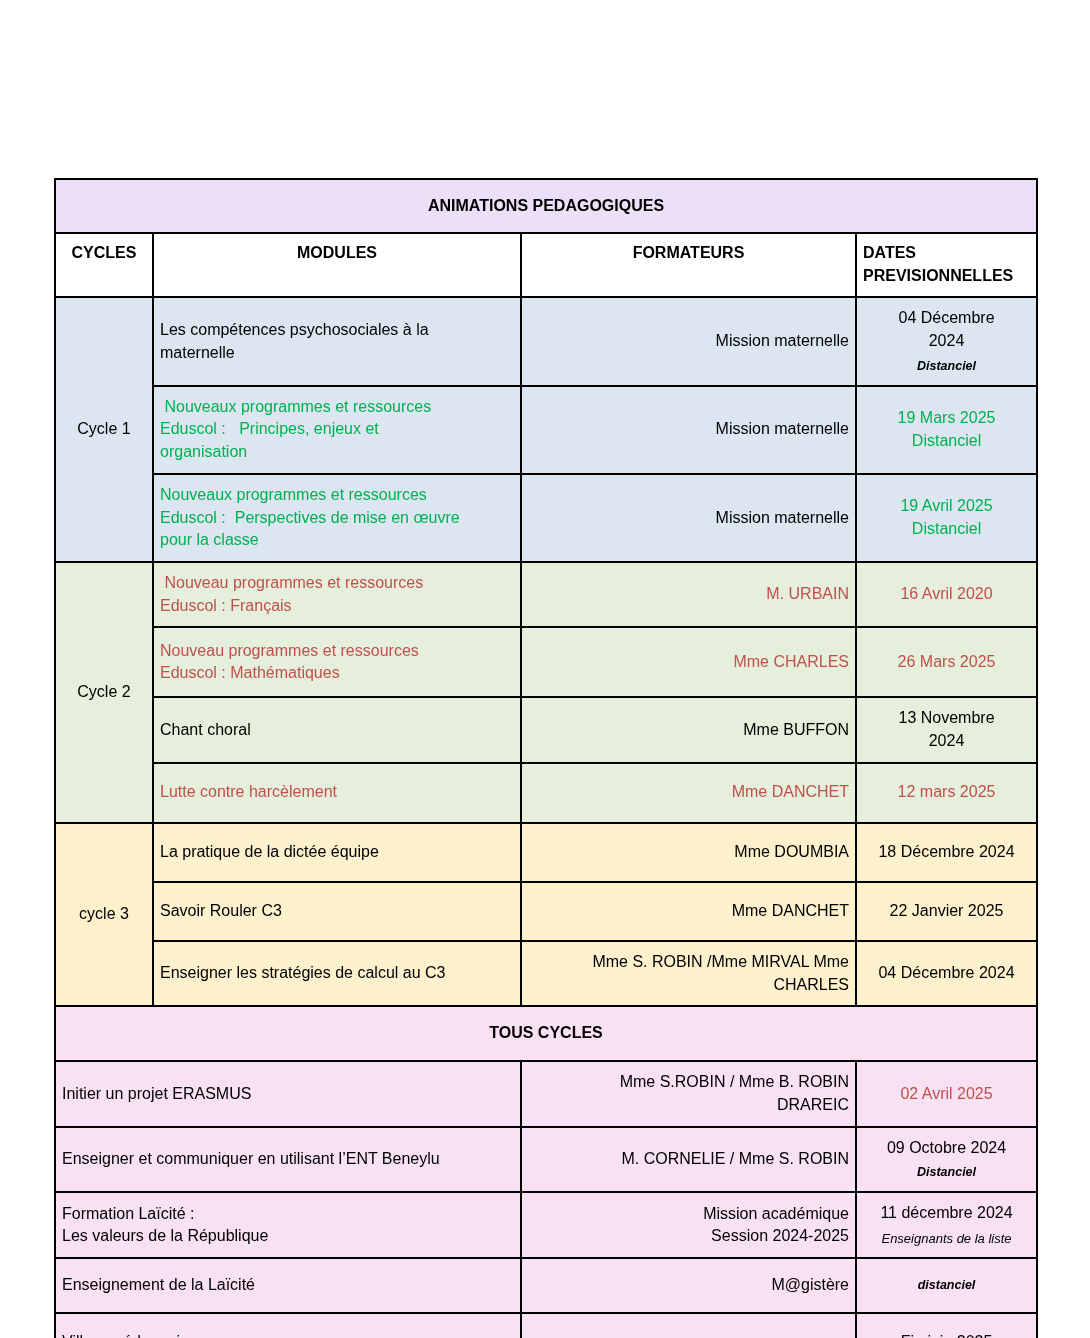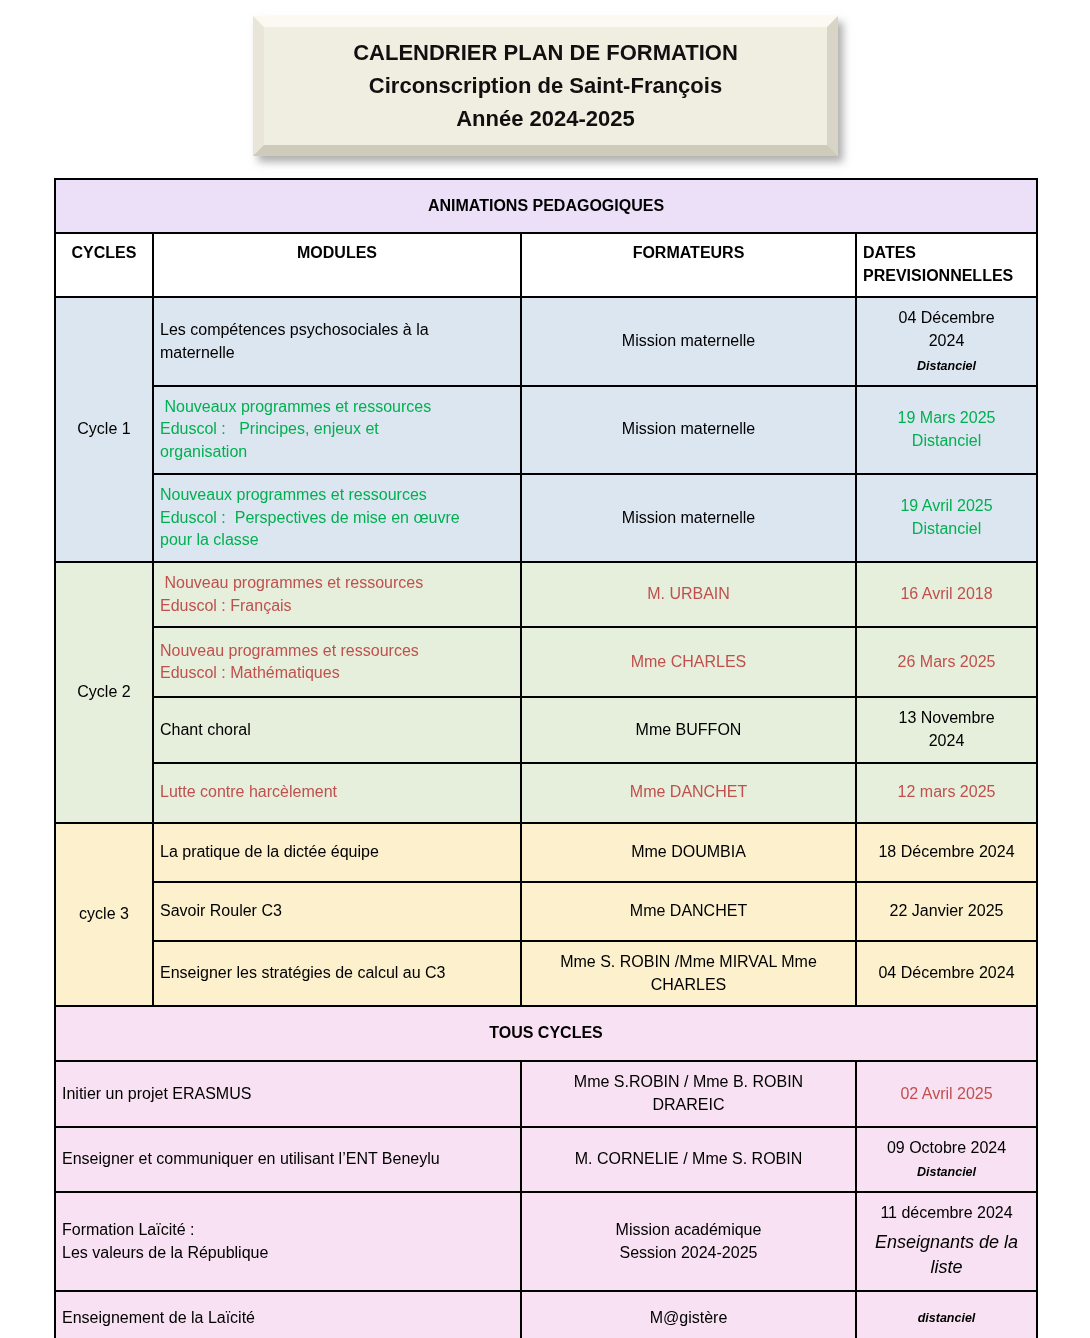--- a/index.html
+++ b/index.html
@@ -49,39 +49,34 @@
   .dates-head { text-align:left; white-space:pre-wrap; padding-left:12px; line-height:1.75; }
 
   .sec1 td { background:var(--cycle1-bg); }
   .sec2 td { background:var(--cycle2-bg); }
   .sec3 td { background:var(--cycle3-bg); }
   .secp td { background:var(--tous-bg); }
 
   .cycle-label { text-align:center; }
   .module { white-space:pre-wrap; text-align:left; padding-left:10px; padding-right:8px; }
   .module.center { text-align:left; }
-  .formateur { text-align:center; white-space:pre-wrap; }
+  .formateur { text-align:right; white-space:pre-wrap; }
   .date { text-align:center; }
   .date-main { white-space:pre-wrap; }
   .date-note { font-size:12.5px; font-weight:bold; font-style:italic; margin-top:5px; }
-  .date-note.light { font-weight:normal; font-size:18px; }
+  .date-note.light { font-weight:normal; font-size:13px; }
 
   .green { color:var(--green-text); }
   .red { color:var(--red-text); }
 </style>
 </head>
 <body>
 
 <div class="page">
 
-  <div class="title-box">
-    <div class="title-line">CALENDRIER PLAN DE FORMATION</div>
-    <div class="title-line">Circonscription de Saint-François</div>
-    <div class="title-line">Année 2024-2025</div>
-  </div>
 
   <table class="cal">
     <colgroup>
       <col class="col-cycles">
         <col class="col-modules">
         <col class="col-formateurs">
         <col class="col-dates">
     </colgroup>
     <tbody>
 
@@ -128,21 +123,21 @@
 Distanciel</div>
         </td>
       </tr>
 
       <tr class="sec2" style="height:60px">
         <td class="cycle-label" rowspan="4">Cycle 2</td>
         <td class="module red"> Nouveau programmes et ressources
 Eduscol : Français</td>
         <td class="formateur red">M. URBAIN</td>
         <td class="date red">
-          <div class="date-main">16 Avril 2018</div>
+          <div class="date-main">16 Avril 2020</div>
         </td>
       </tr>
       <tr class="sec2" style="height:70px">
         <td class="module red">Nouveau programmes et ressources
 Eduscol : Mathématiques</td>
         <td class="formateur red">Mme CHARLES</td>
         <td class="date red">
           <div class="date-main">26 Mars 2025</div>
         </td>
       </tr>

